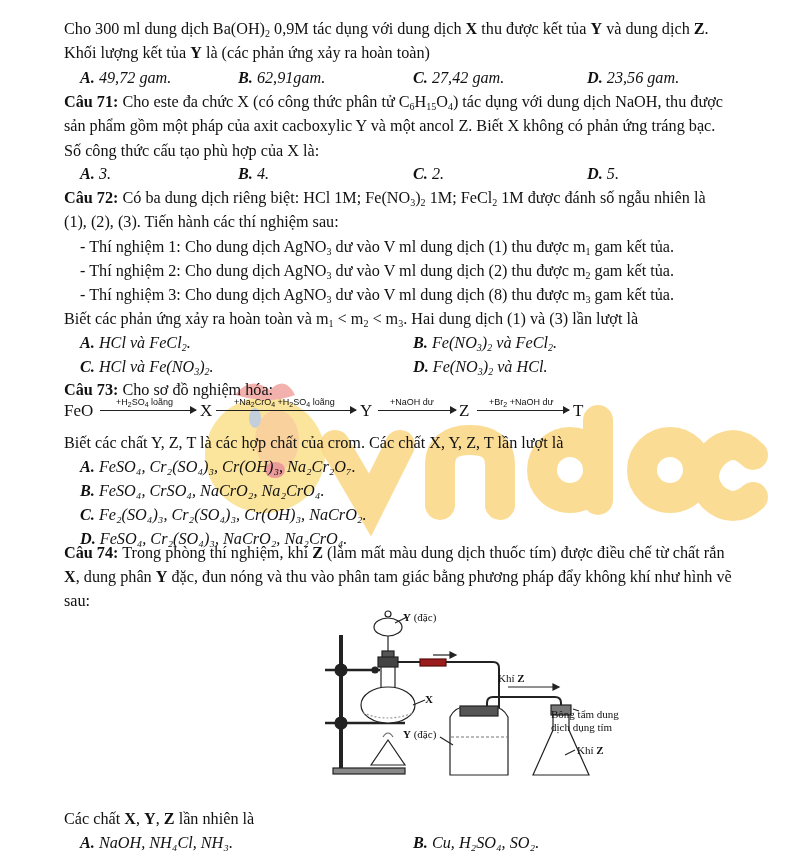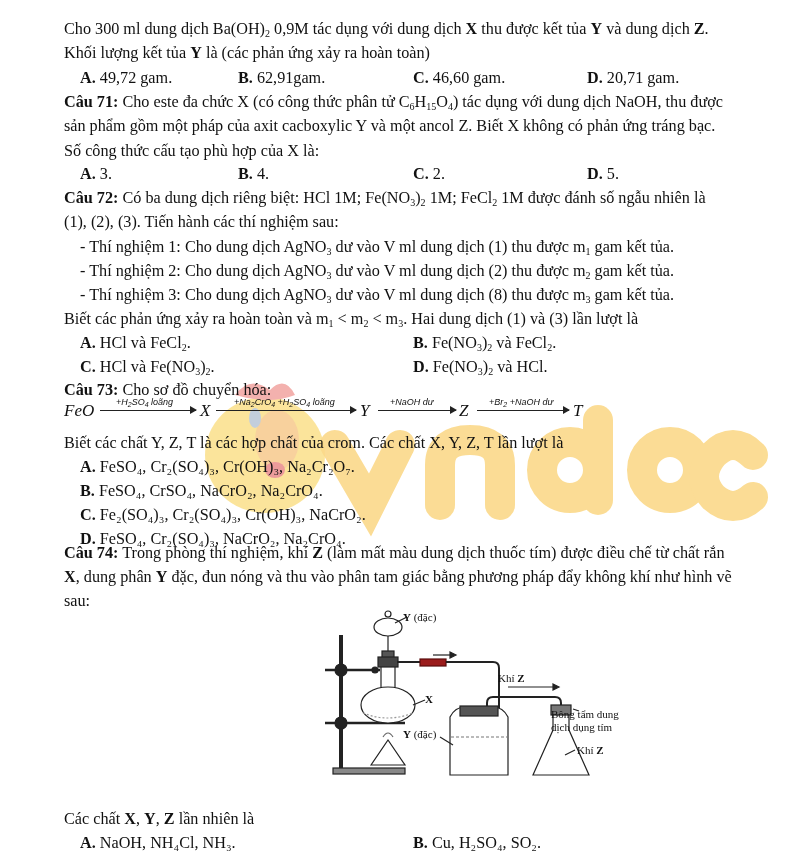--- a/index.html
+++ b/index.html
@@ -3,26 +3,26 @@
 <meta charset="utf-8">
 <style>
   html, body { margin: 0; padding: 0; background: #ffffff; }
   body {
     width: 795px; height: 863px; position: relative; overflow: hidden;
     font-family: "Liberation Serif", "DejaVu Serif", serif;
     font-size: 16.2px; color: #111;
   }
   .page { position: absolute; left: 15px; top: 0; width: 795px; height: 644px; }
   .ln { position: absolute; left: 49px; white-space: nowrap; line-height: 20px; }
-  .opt { position: absolute; white-space: nowrap; line-height: 20px; }
+  .opt { position: absolute; white-space: nowrap; line-height: 20px; font-style: italic; }
   b { font-weight: bold; }
   sub { font-size: 10px; vertical-align: -3px; line-height: 0; }
   .watermark { position: absolute; left: 0; top: 0; pointer-events: none; z-index: 0; }
   .txt { position: relative; z-index: 1; }
-  .scheme { position: absolute; left: 49px; top: 396px; height: 28px; width: 560px; z-index: 1; font-style: italic; }
+  .scheme { position: absolute; left: 49px; top: 396px; height: 28px; width: 560px; z-index: 1; }
   .scheme .sp { position: absolute; top: 5px; font-size: 17px; }
   .scheme .arr { position: absolute; top: 14px; height: 1px; background: #222; }
   .scheme .arr::after { content: ""; position: absolute; right: -1px; top: -4px;
     border-left: 7px solid #222; border-top: 4px solid transparent; border-bottom: 4px solid transparent; }
   .scheme .cond { position: absolute; top: 1px; font-family: "Liberation Sans", sans-serif; font-size: 9px; white-space: nowrap; }
   .scheme .cond sub { font-size: 7px; vertical-align: -2px; }
   .apparatus { position: absolute; left: 310px; top: 605px; width: 330px; height: 180px; z-index: 1; }
   .lbl { position: absolute; font-size: 11px; white-space: nowrap; }
 </style>
 </head>
@@ -51,22 +51,22 @@
   <div class="txt">
 
     <div class="ln" style="top:19px">
       <span>Cho 300 ml dung dịch Ba(OH)</span><sub>2</sub><span> 0,9M tác dụng với dung dịch </span><b>X</b><span> thu được kết tủa </span><b>Y</b><span> và dung dịch </span><b>Z</b><span>.</span>
     </div>
     <div class="ln" style="top:43px">
       <span>Khối lượng kết tủa </span><b>Y</b><span> là (các phản ứng xảy ra hoàn toàn)</span>
     </div>
     <div class="opt" style="left:65px;top:68px"><b>A.</b><span> 49,72 gam.</span></div>
     <div class="opt" style="left:223px;top:68px"><b>B.</b><span> 62,91gam.</span></div>
-    <div class="opt" style="left:398px;top:68px"><b>C.</b><span> 46,60 gam.</span></div>
-    <div class="opt" style="left:572px;top:68px"><b>D.</b><span> 20,71 gam.</span></div>
+    <div class="opt" style="left:398px;top:68px"><b>C.</b><span> 27,42 gam.</span></div>
+    <div class="opt" style="left:572px;top:68px"><b>D.</b><span> 23,56 gam.</span></div>
 
     <div class="ln" style="top:92px">
       <b>Câu 71:</b><span> Cho este đa chức X (có công thức phân tử C</span><sub>6</sub><span>H</span><sub>15</sub><span>O</span><sub>4</sub><span>) tác dụng với dung dịch NaOH, thu được</span>
     </div>
     <div class="ln" style="top:116px">sản phẩm gồm một pháp của axit cacboxylic Y và một ancol Z. Biết X không có phản ứng tráng bạc.</div>
     <div class="ln" style="top:141px">Số công thức cấu tạo phù hợp của X là:</div>
     <div class="opt" style="left:65px;top:164px"><b>A.</b><span> 3.</span></div>
     <div class="opt" style="left:223px;top:164px"><b>B.</b><span> 4.</span></div>
     <div class="opt" style="left:398px;top:164px"><b>C.</b><span> 2.</span></div>
     <div class="opt" style="left:572px;top:164px"><b>D.</b><span> 5.</span></div>
@@ -86,21 +86,21 @@
     </div>
     <div class="ln" style="top:309px">
       <span>Biết các phản ứng xảy ra hoàn toàn và m</span><sub>1</sub><span> &lt; m</span><sub>2</sub><span> &lt; m</span><sub>3</sub><span>. Hai dung dịch (1) và (3) lần lượt là</span>
     </div>
     <div class="opt" style="left:65px;top:333px"><b>A.</b><span> HCl và FeCl</span><sub>2</sub><span>.</span></div>
     <div class="opt" style="left:398px;top:333px"><b>B.</b><span> Fe(NO</span><sub>3</sub><span>)</span><sub>2</sub><span> và FeCl</span><sub>2</sub><span>.</span></div>
     <div class="opt" style="left:65px;top:357px"><b>C.</b><span> HCl và Fe(NO</span><sub>3</sub><span>)</span><sub>2</sub><span>.</span></div>
     <div class="opt" style="left:398px;top:357px"><b>D.</b><span> Fe(NO</span><sub>3</sub><span>)</span><sub>2</sub><span> và HCl.</span></div>
 
     <div class="ln" style="top:380px">
-      <b>Câu 73:</b><span> Cho sơ đồ chuyển hóa:</span>
+      <b>Câu 73:</b><span> Cho sơ đồ nghiệm hóa:</span>
     </div>
   </div>
 
   <div class="scheme">
     <span class="sp" style="left:0">FeO</span>
     <span class="cond" style="left:52px">+H<sub>2</sub>SO<sub>4</sub> loãng</span>
     <span class="arr" style="left:36px;width:96px"></span>
     <span class="sp" style="left:136px">X</span>
     <span class="cond" style="left:170px">+Na<sub>2</sub>CrO<sub>4</sub> +H<sub>2</sub>SO<sub>4</sub> loãng</span>
     <span class="arr" style="left:152px;width:140px"></span>

